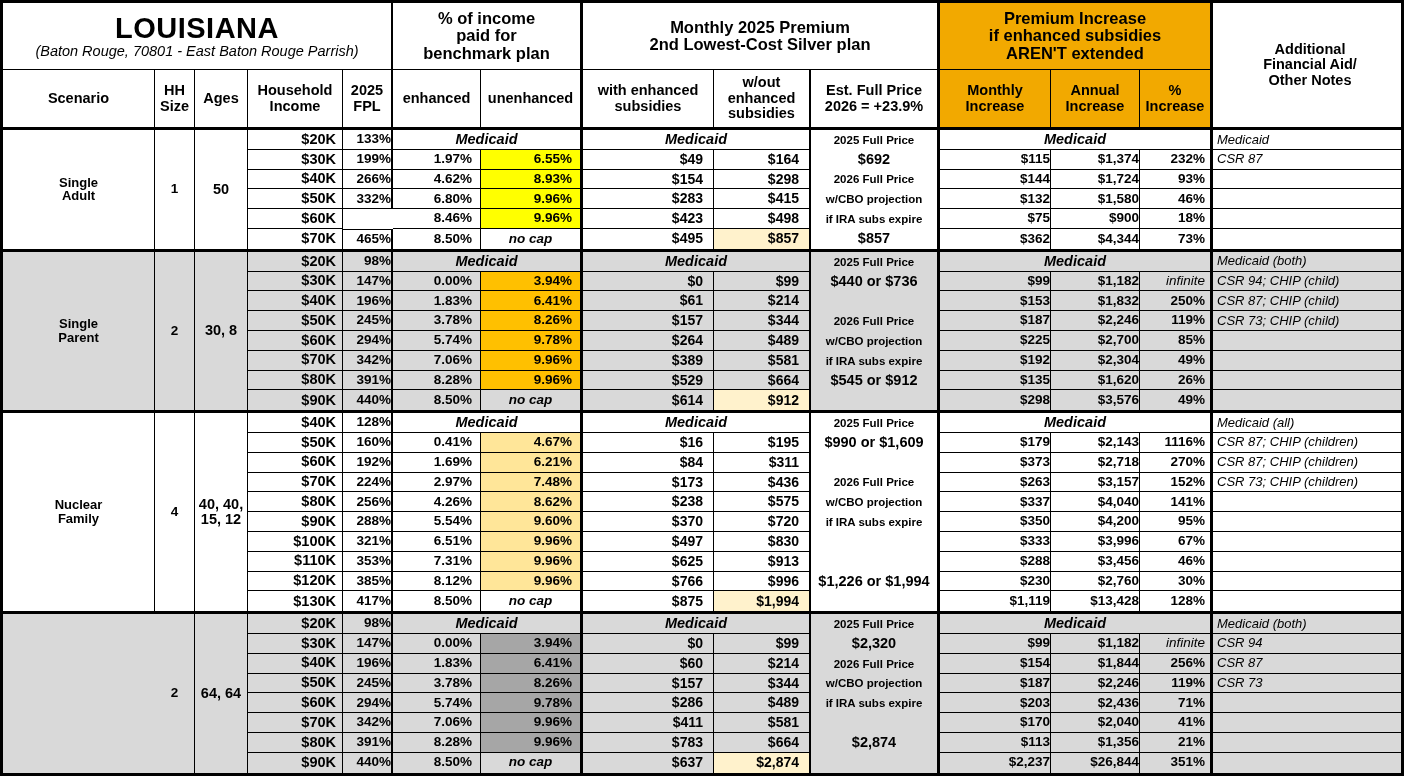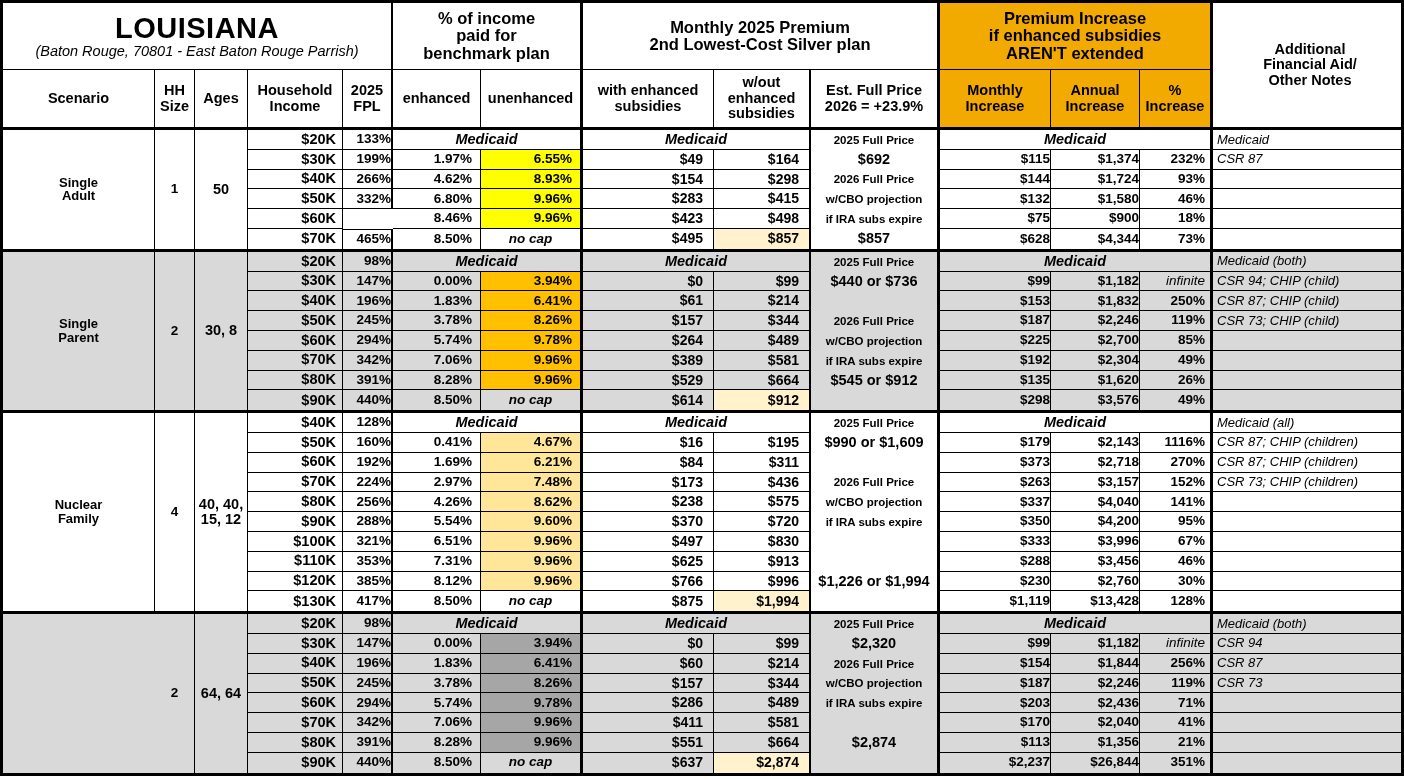--- a/index.html
+++ b/index.html
@@ -145,21 +145,21 @@
         <div class="cell r inc2 " style="grid-area: 5 / 11 / span 1 / span 1;">$75</div>
         <div class="cell r inc2 " style="grid-area: 5 / 12 / span 1 / span 1;">$900</div>
         <div class="cell r pctinc br3" style="grid-area: 5 / 13 / span 1 / span 1;">18%</div>
         <div class="cell note br0" style="grid-area: 5 / 14 / span 1 / span 1;"></div>
         <div class="cell r inc  bb0" style="grid-area: 6 / 4 / span 1 / span 1;">$70K</div>
         <div class="cell r fpl br2 bb0" style="grid-area: 6 / 5 / span 1 / span 1;">465%</div>
         <div class="cell r pct6  bb0" style="grid-area: 6 / 6 / span 1 / span 1;">8.50%</div>
         <div class="cell nocap br3 bb0" style="grid-area: 6 / 7 / span 1 / span 1;">no cap</div>
         <div class="cell r prem  bb0" style="grid-area: 6 / 8 / span 1 / span 1;">$495</div>
         <div class="cell r prem br2 bb0" style="grid-area: 6 / 9 / span 1 / span 1; background: rgb(255, 242, 204);">$857</div>
-        <div class="cell r inc2  bb0" style="grid-area: 6 / 11 / span 1 / span 1;">$628</div>
+        <div class="cell r inc2  bb0" style="grid-area: 6 / 11 / span 1 / span 1;">$362</div>
         <div class="cell r inc2  bb0" style="grid-area: 6 / 12 / span 1 / span 1;">$4,344</div>
         <div class="cell r pctinc br3 bb0" style="grid-area: 6 / 13 / span 1 / span 1;">73%</div>
         <div class="cell note br0 bb0" style="grid-area: 6 / 14 / span 1 / span 1;"></div>
       </div>
       <div class="section" style="grid-template-rows: repeat(8, 19.8px); background: rgb(217, 217, 217);">
         <div class="cell scen c pre  bb0" style="grid-area: 1 / 1 / span 8 / span 1;">Single
 Parent</div>
         <div class="cell c  bb0" style="grid-area: 1 / 2 / span 8 / span 1;">2</div>
         <div class="cell c pre ages  bb0" style="grid-area: 1 / 3 / span 8 / span 1;">30, 8</div>
         <div class="cell fp br3 bb0" style="grid-area: 1 / 10 / span 8 / span 1;">
@@ -428,21 +428,21 @@
         <div class="cell r prem " style="grid-area: 6 / 8 / span 1 / span 1;">$411</div>
         <div class="cell r prem br2" style="grid-area: 6 / 9 / span 1 / span 1;">$581</div>
         <div class="cell r inc2 " style="grid-area: 6 / 11 / span 1 / span 1;">$170</div>
         <div class="cell r inc2 " style="grid-area: 6 / 12 / span 1 / span 1;">$2,040</div>
         <div class="cell r pctinc br3" style="grid-area: 6 / 13 / span 1 / span 1;">41%</div>
         <div class="cell note br0" style="grid-area: 6 / 14 / span 1 / span 1;"></div>
         <div class="cell r inc " style="grid-area: 7 / 4 / span 1 / span 1;">$80K</div>
         <div class="cell r fpl br2" style="grid-area: 7 / 5 / span 1 / span 1;">391%</div>
         <div class="cell r pct6 " style="grid-area: 7 / 6 / span 1 / span 1;">8.28%</div>
         <div class="cell r pct6 br3" style="grid-area: 7 / 7 / span 1 / span 1; background: rgb(166, 166, 166);">9.96%</div>
-        <div class="cell r prem " style="grid-area: 7 / 8 / span 1 / span 1;">$551</div>
+        <div class="cell r prem " style="grid-area: 7 / 8 / span 1 / span 1;">$783</div>
         <div class="cell r prem br2" style="grid-area: 7 / 9 / span 1 / span 1;">$664</div>
         <div class="cell r inc2 " style="grid-area: 7 / 11 / span 1 / span 1;">$113</div>
         <div class="cell r inc2 " style="grid-area: 7 / 12 / span 1 / span 1;">$1,356</div>
         <div class="cell r pctinc br3" style="grid-area: 7 / 13 / span 1 / span 1;">21%</div>
         <div class="cell note br0" style="grid-area: 7 / 14 / span 1 / span 1;"></div>
         <div class="cell r inc  bb0" style="grid-area: 8 / 4 / span 1 / span 1;">$90K</div>
         <div class="cell r fpl br2 bb0" style="grid-area: 8 / 5 / span 1 / span 1;">440%</div>
         <div class="cell r pct6  bb0" style="grid-area: 8 / 6 / span 1 / span 1;">8.50%</div>
         <div class="cell nocap br3 bb0" style="grid-area: 8 / 7 / span 1 / span 1;">no cap</div>
         <div class="cell r prem  bb0" style="grid-area: 8 / 8 / span 1 / span 1;">$637</div>

